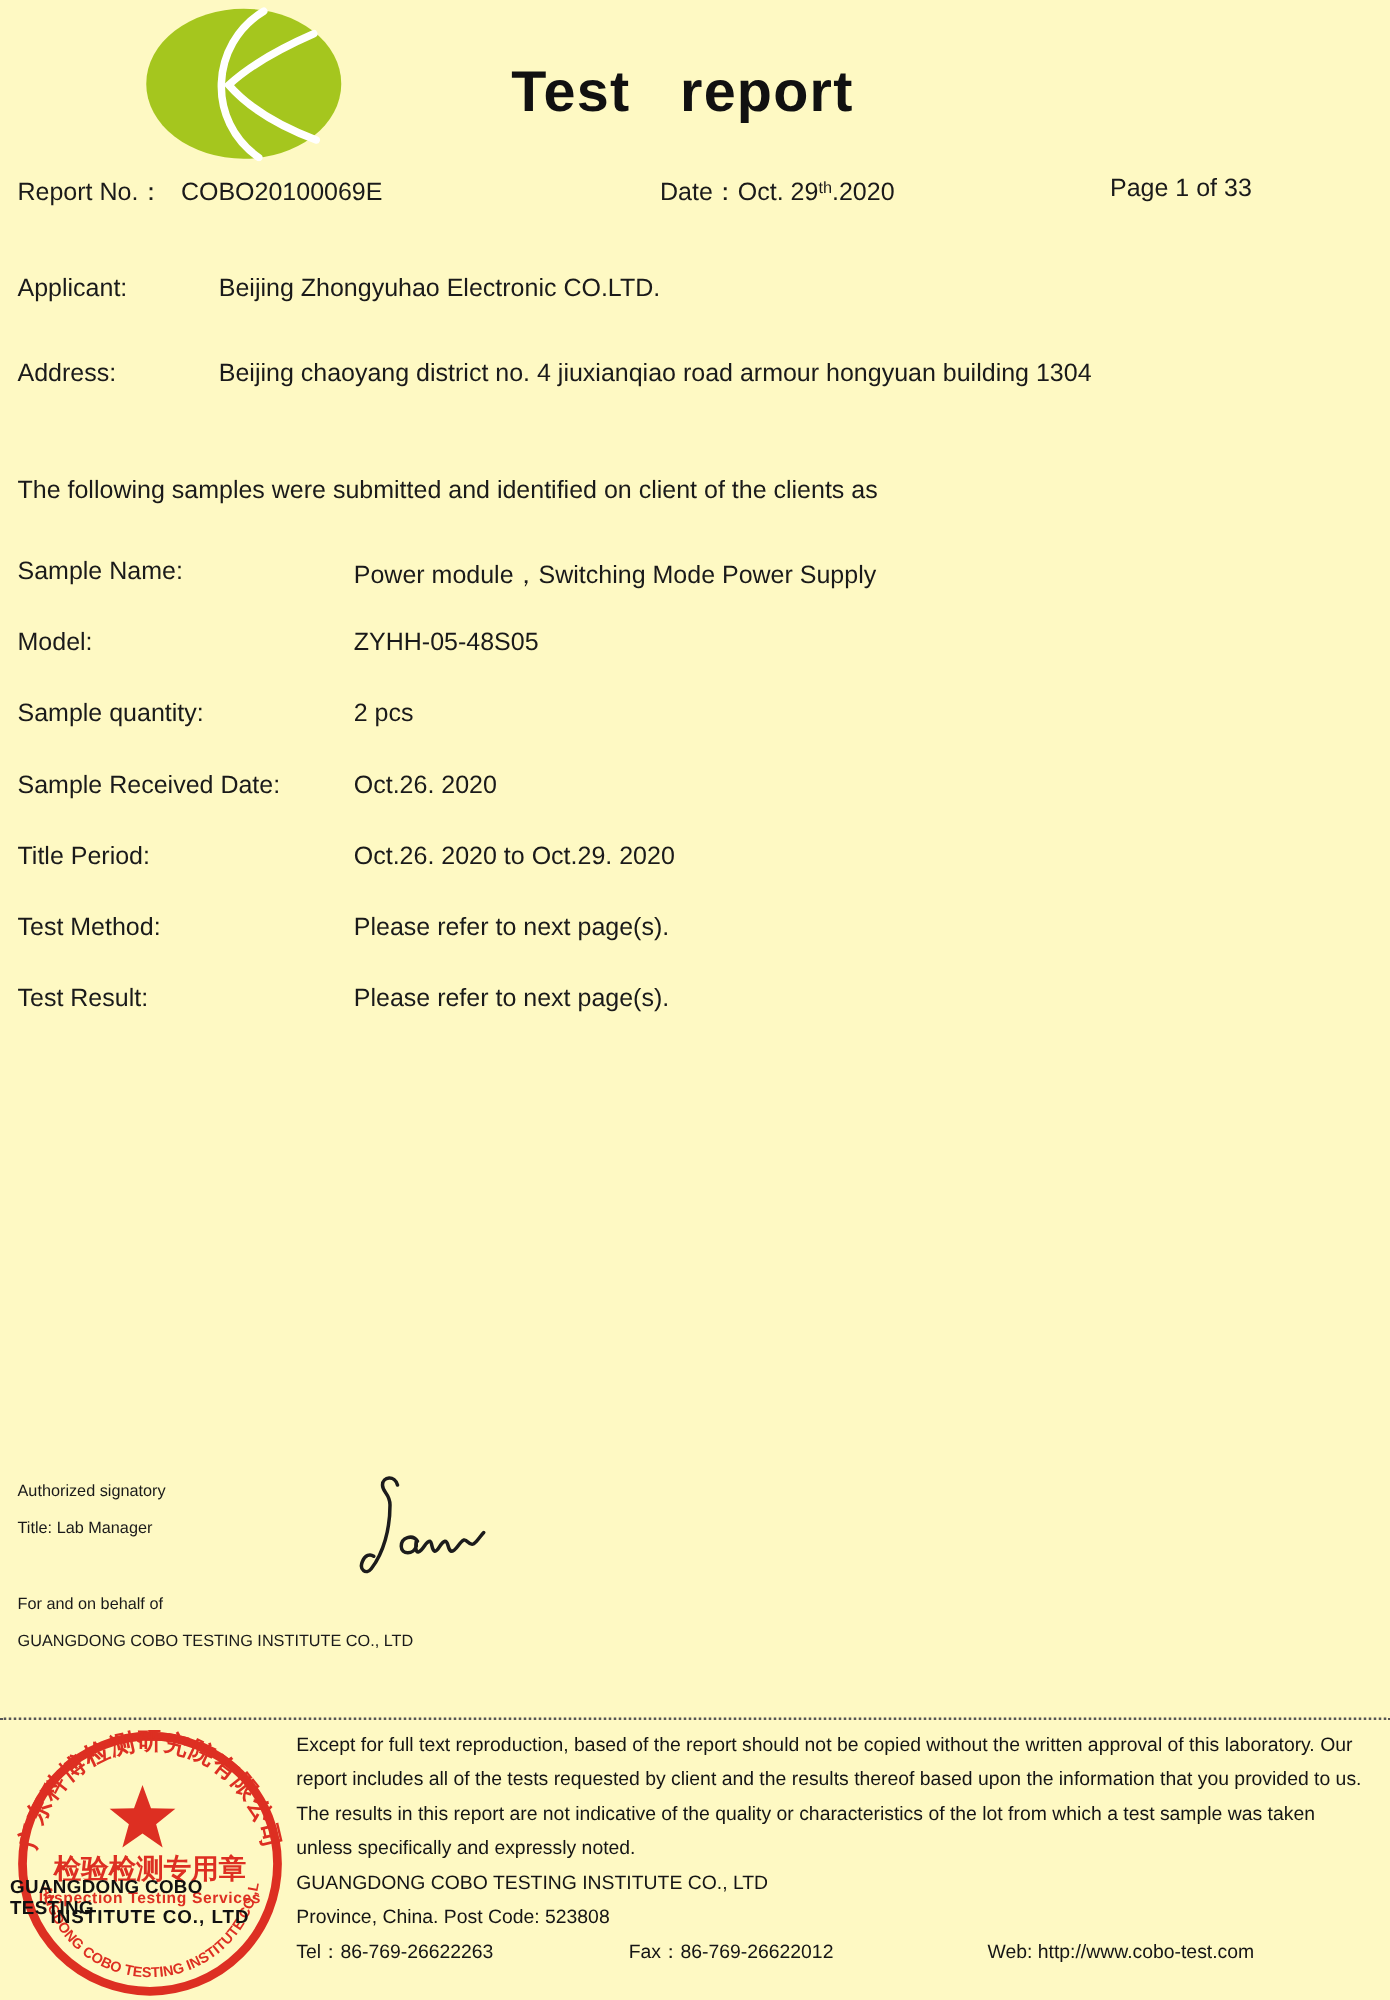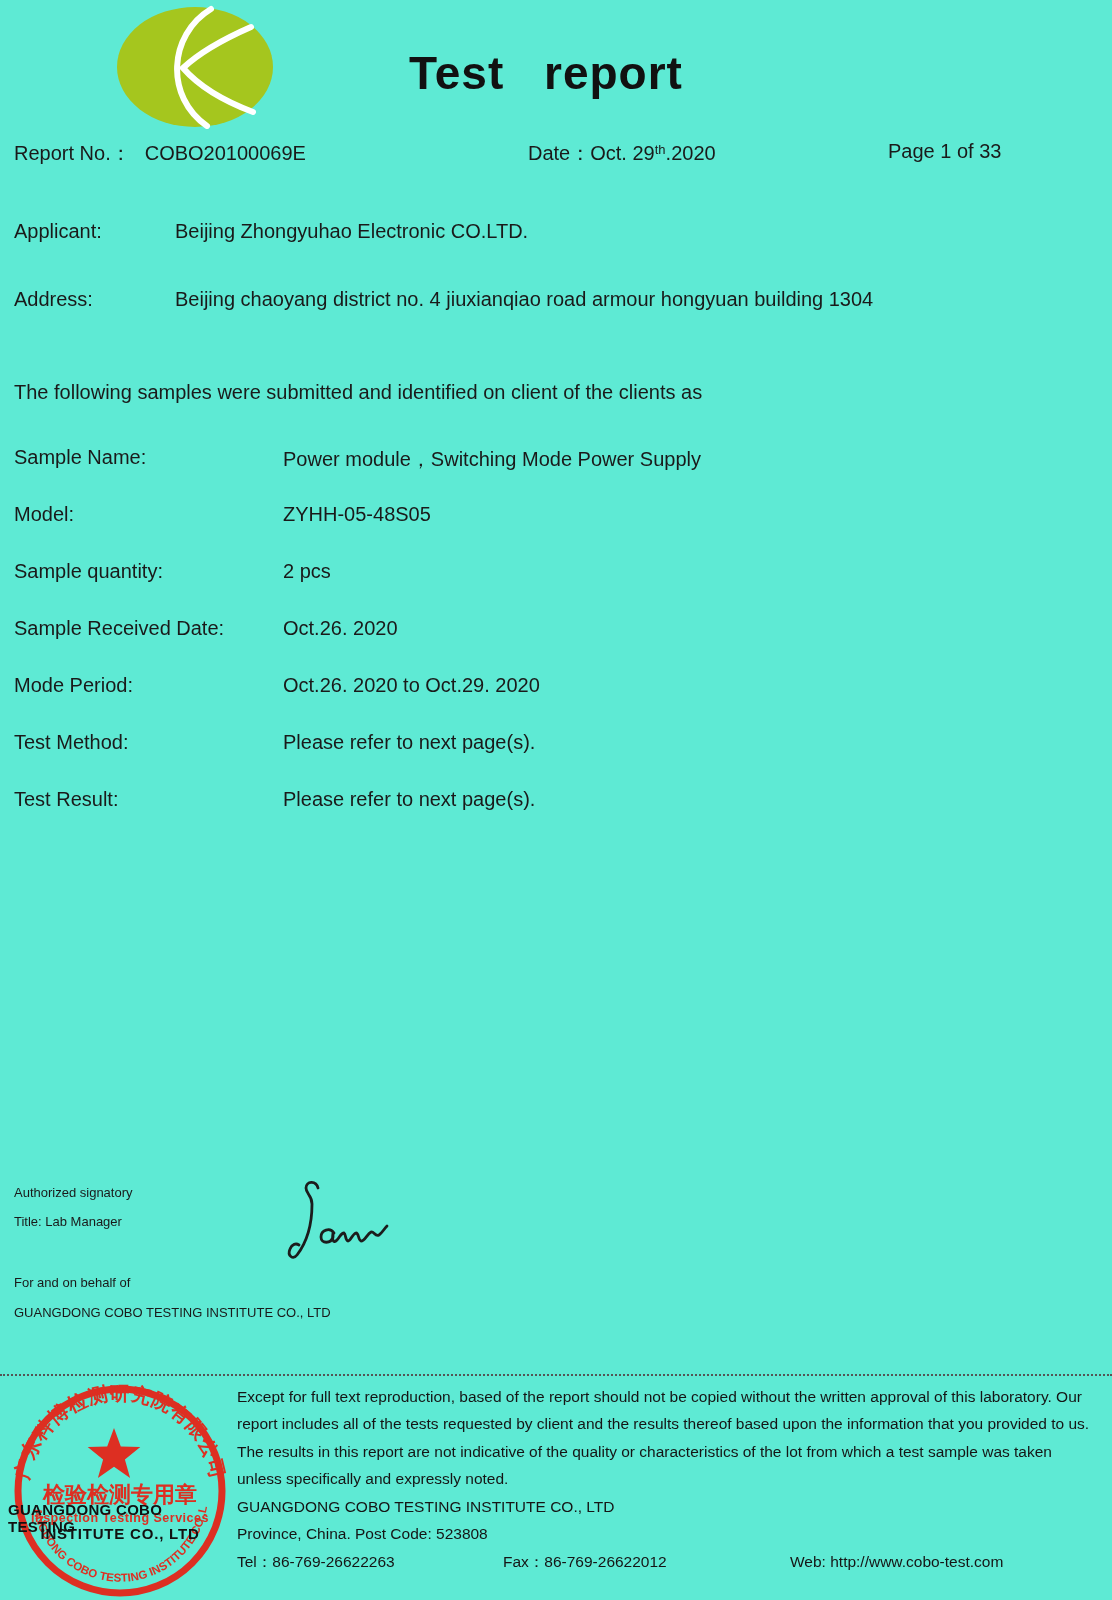--- a/index.html
+++ b/index.html
@@ -1,18 +1,18 @@
 <!DOCTYPE html>
 <html><head>
 <meta charset="utf-8">
 <style>
   html,body{margin:0;padding:0;background:#888;}
   .page{
     position:relative; width:1112px; height:1600px; margin:0 auto;
-    background:#5eead4; overflow:hidden;
+    background:#fef9c3; overflow:hidden;
     font-family:"Liberation Sans","DejaVu Sans",sans-serif;
     color:#1a1a1a;
   }
   .abs{position:absolute; white-space:nowrap;}
   .title{
     left:0; top:46px; width:1092px; text-align:center;
     font-size:46px; font-weight:bold; word-spacing:26px; letter-spacing:1px; color:#111;
   }
   .hdr{top:140px; font-size:20px;}
   .lbl{position:absolute; left:14px; white-space:nowrap;}
@@ -90,21 +90,21 @@
   </div>
   <div class="row" style="top:560px;">
     <span class="lbl">Sample quantity:</span>
     <span class="v283">2 pcs</span>
   </div>
   <div class="row" style="top:617px;">
     <span class="lbl">Sample Received Date:</span>
     <span class="v283">Oct.26. 2020</span>
   </div>
   <div class="row" style="top:674px;">
-    <span class="lbl">Mode Period:</span>
+    <span class="lbl">Title Period:</span>
     <span class="v283">Oct.26. 2020 to Oct.29. 2020</span>
   </div>
   <div class="row" style="top:731px;">
     <span class="lbl">Test Method:</span>
     <span class="v283">Please refer to next page(s).</span>
   </div>
   <div class="row" style="top:788px;">
     <span class="lbl">Test Result:</span>
     <span class="v283">Please refer to next page(s).</span>
   </div>

